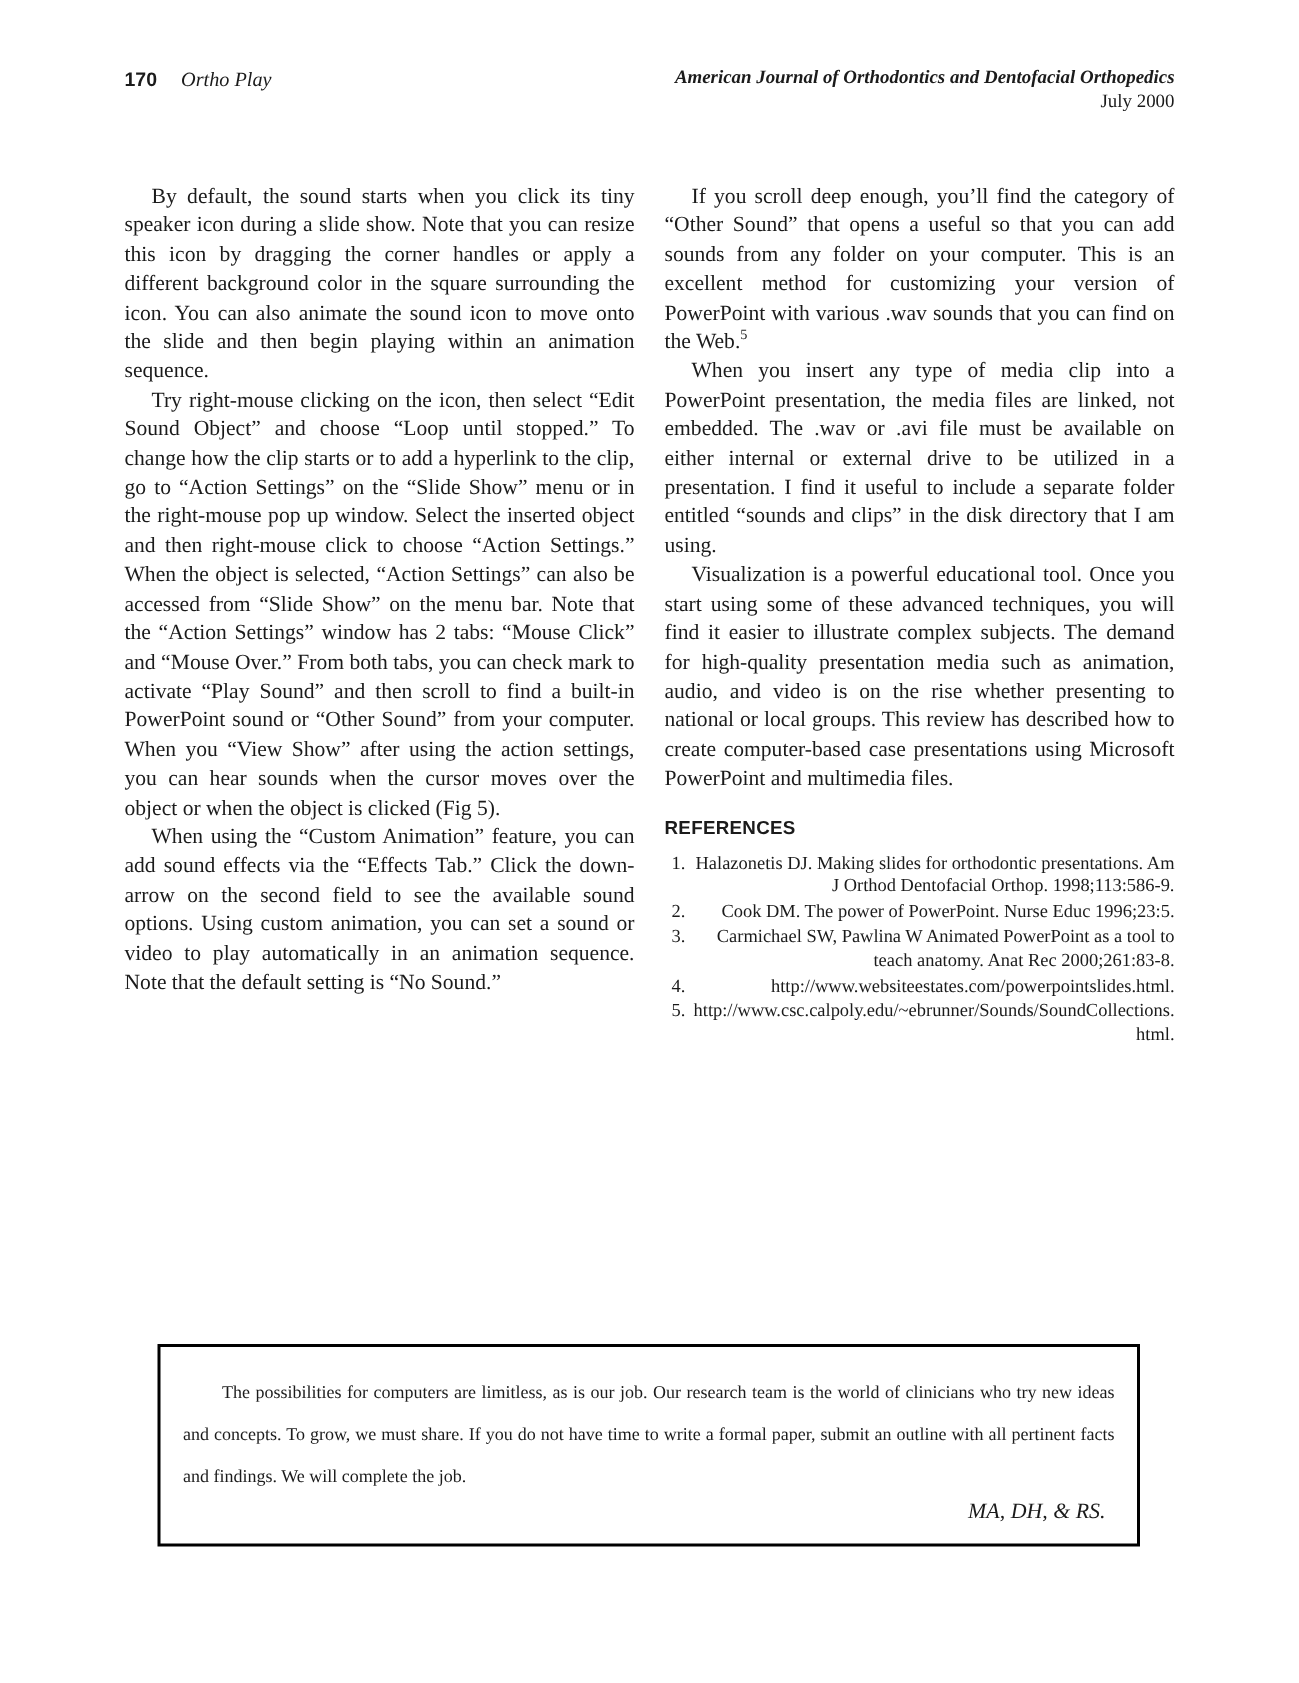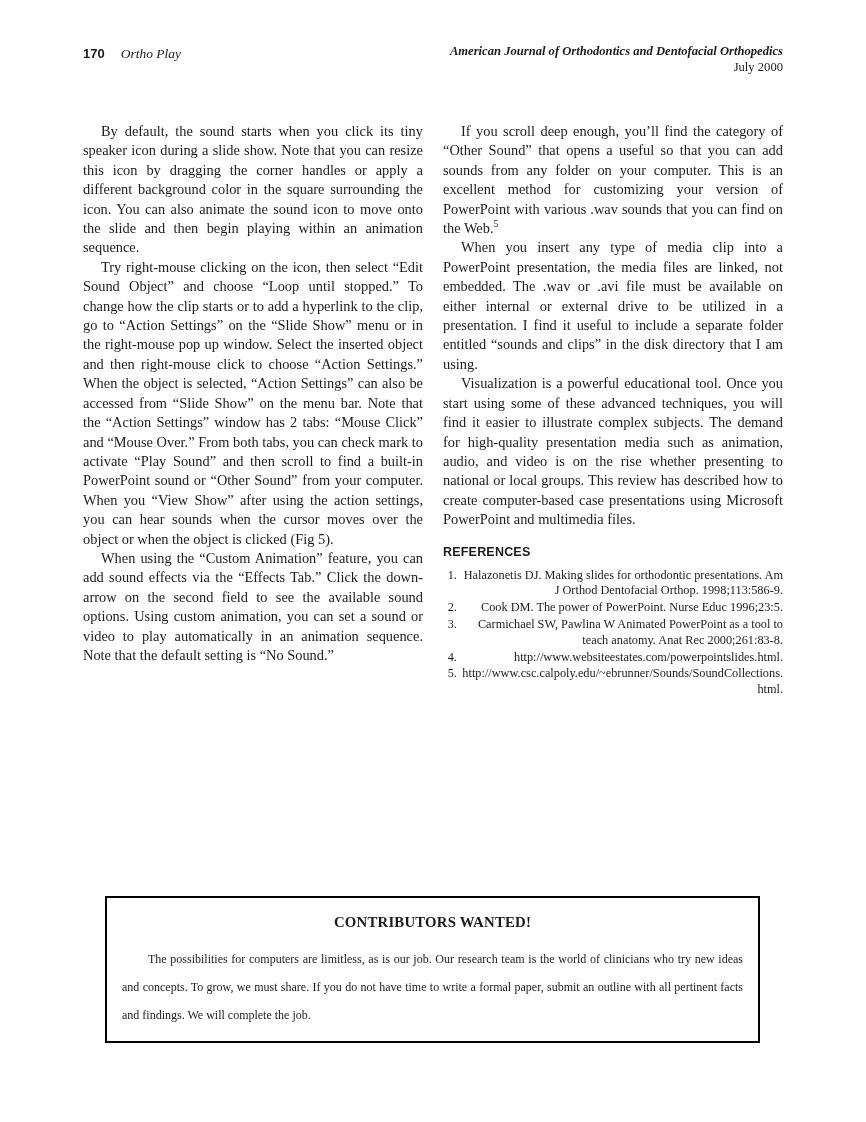--- a/index.html
+++ b/index.html
@@ -145,17 +145,17 @@
         <li>Cook DM. The power of PowerPoint. Nurse Educ 1996;23:5.</li>
         <li>Carmichael SW, Pawlina W Animated PowerPoint as a tool to teach anatomy. Anat Rec 2000;261:83-8.</li>
         <li>http://www.websiteestates.com/powerpointslides.html.</li>
         <li>http://www.csc.calpoly.edu/~ebrunner/Sounds/SoundCollections.html.</li>
       </ol>
     </div>
 
   </main>
 
   <section class="contrib-box">
-    <div class="box-title">CONTRIBUTORS WANTED!</div>
     <p class="box-body">The possibilities for computers are limitless, as is our job. Our research team is the world of clinicians who try new ideas and concepts. To grow, we must share. If you do not have time to write a formal paper, submit an outline with all pertinent facts and findings. We will complete the job.</p>
+    <div class="box-signature">MA, DH, &amp; RS.</div>
   </section>
 
 </div>
 
 </body></html>

